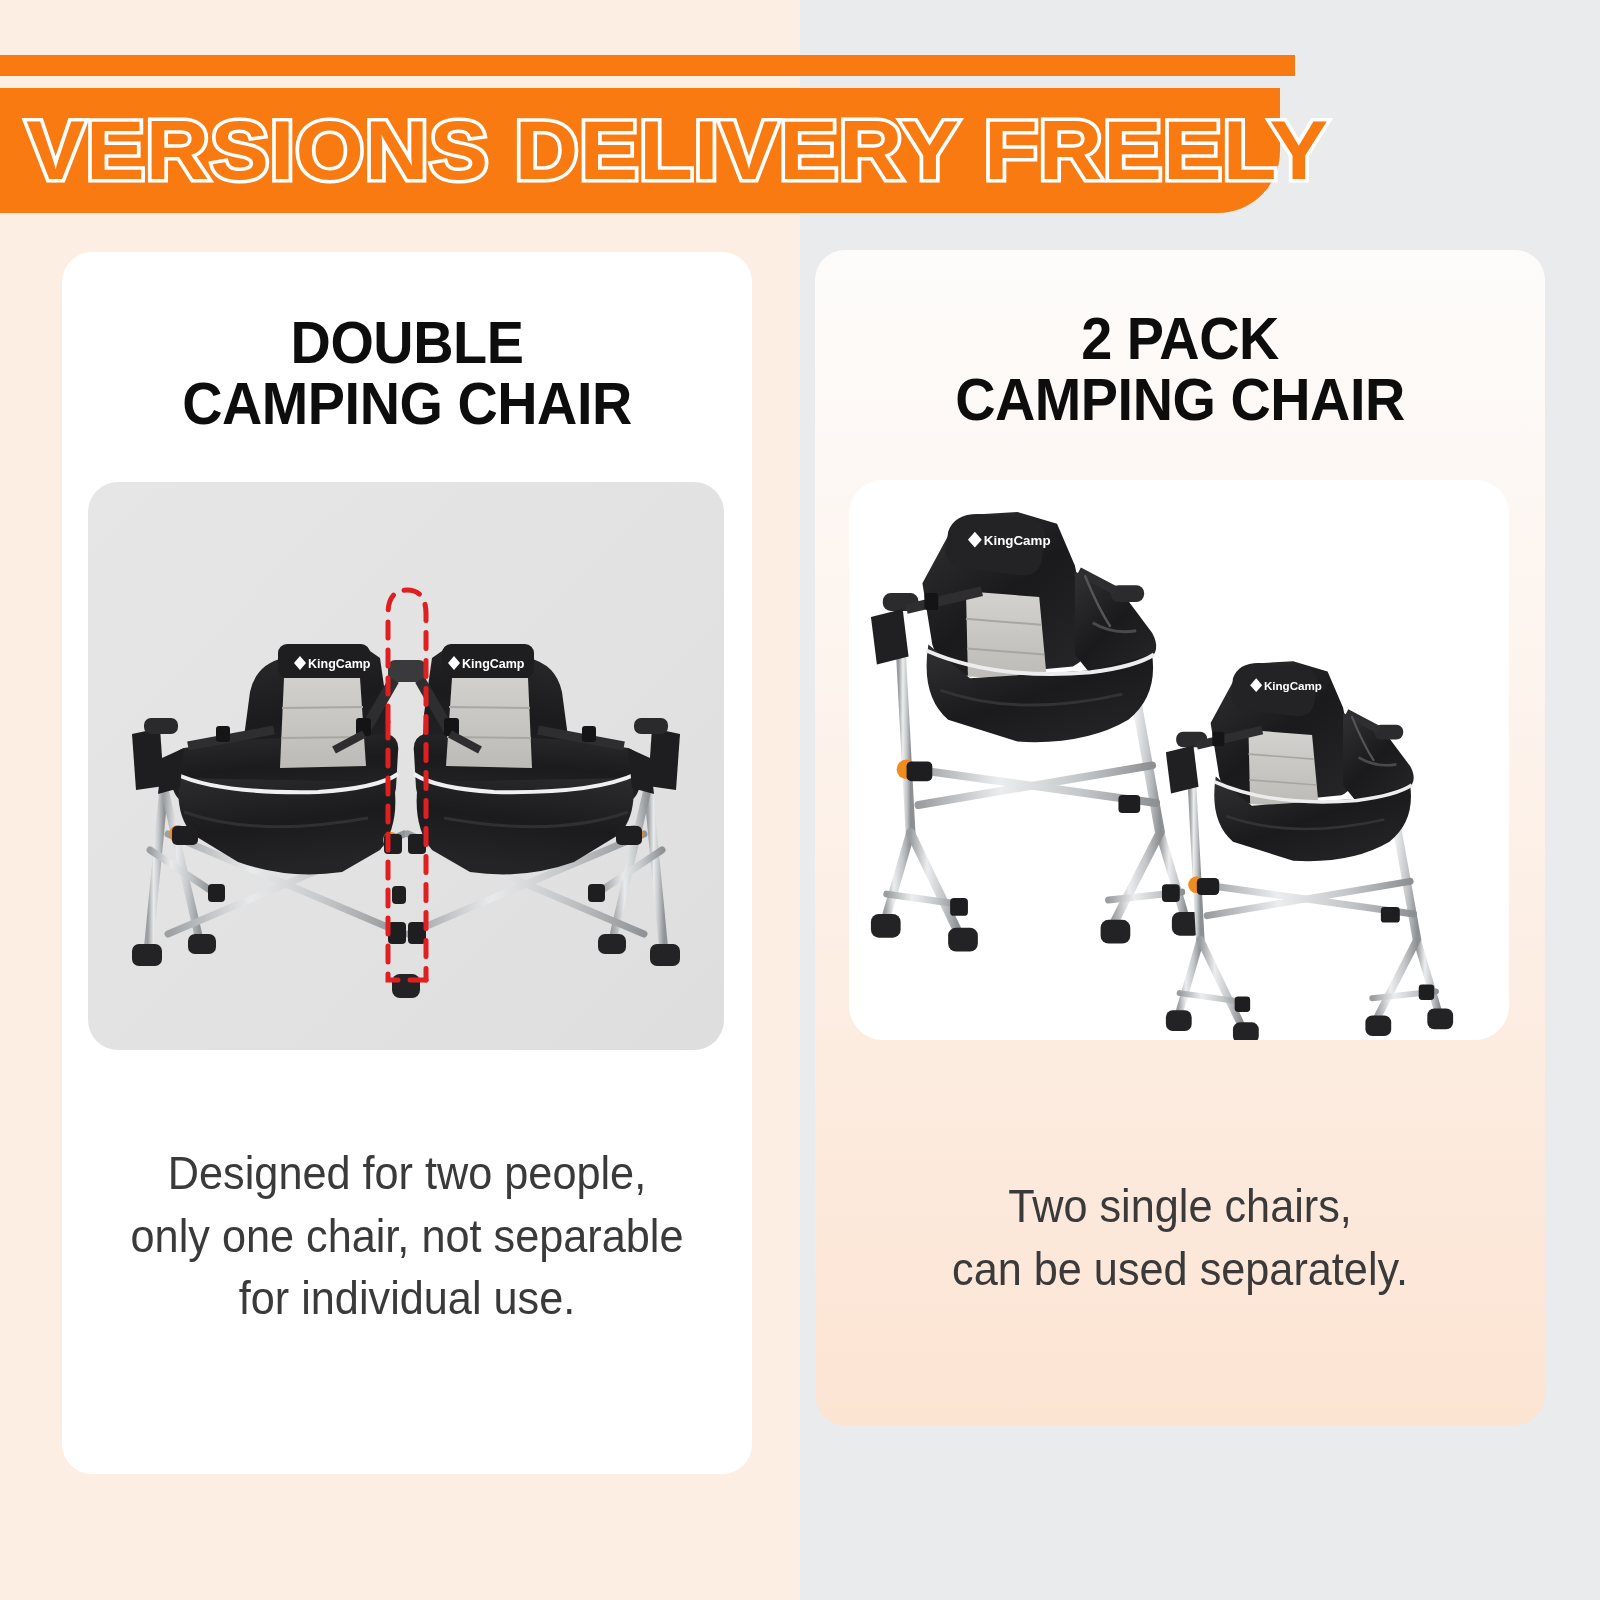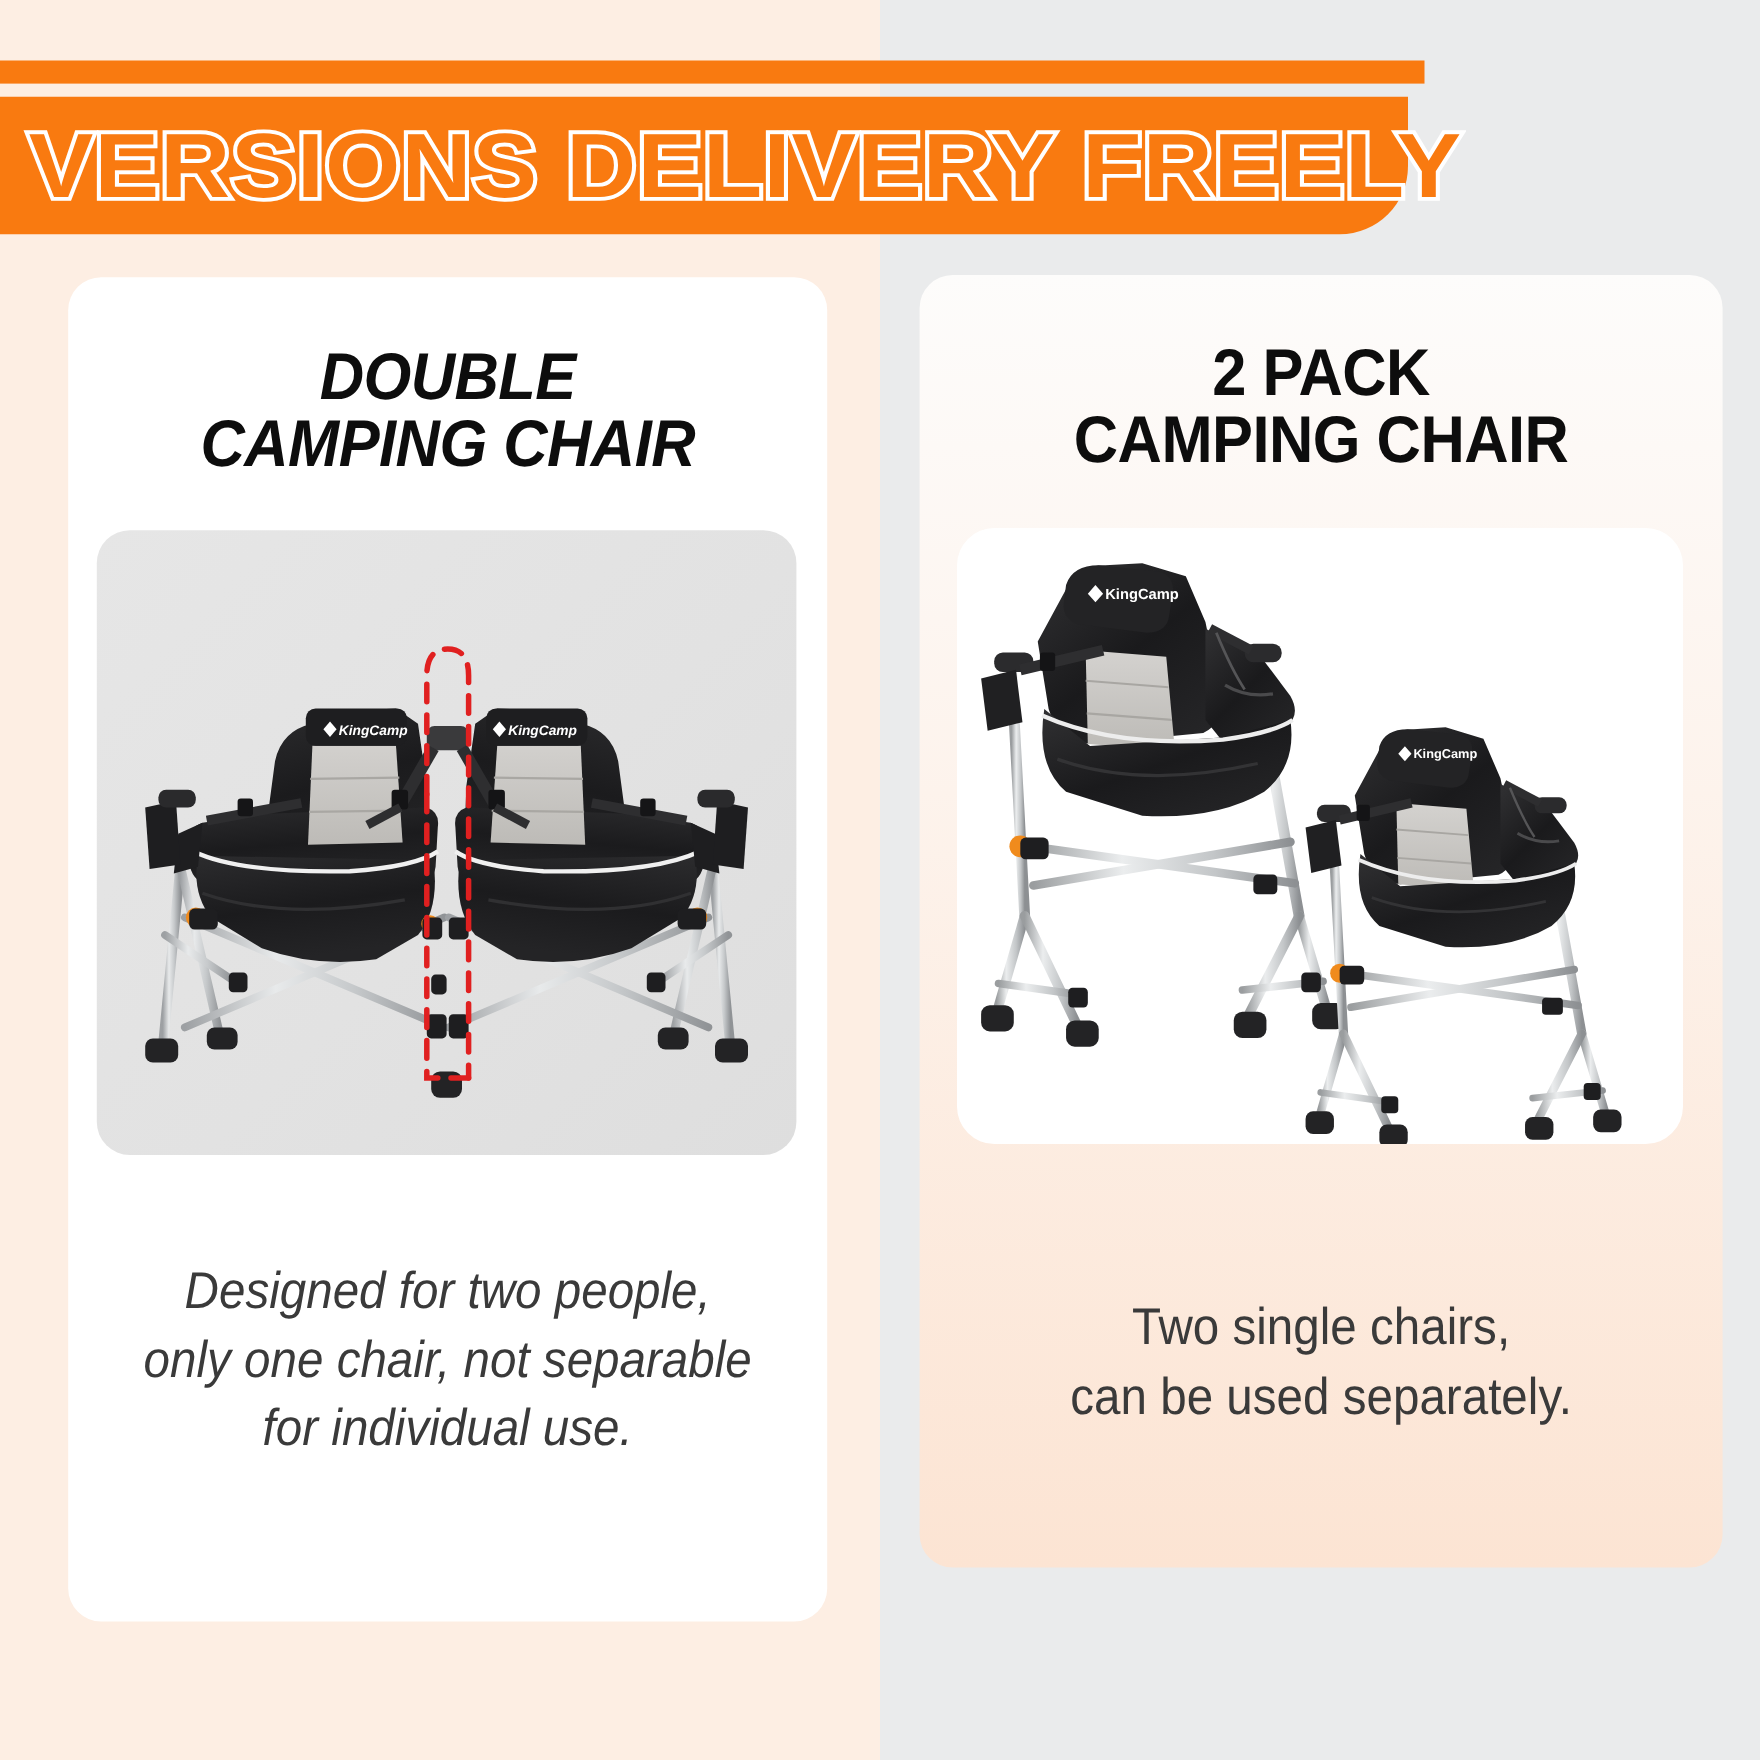--- a/index.html
+++ b/index.html
@@ -42,24 +42,23 @@
 
   
   .card{
     position:absolute;
     border-radius:30px;
     overflow:hidden;
   }
   #card-left{
     left:62px;top:252px;width:690px;height:1222px;
     background:#ffffff;
-    font-style:italic;
   }
   #card-right{
-    left:836px;top:250px;width:730px;height:1175px;
+    left:815px;top:250px;width:730px;height:1175px;
     background:linear-gradient(to bottom,#fdfcfb 0%,#fdf3ec 40%,#fce4d3 100%);
   }
 
   .card-title{
     text-align:center;
     font-weight:bold;
     color:#0d0d0d;
     font-size:60px;
     line-height:1.02;
     font-stretch:condensed;

